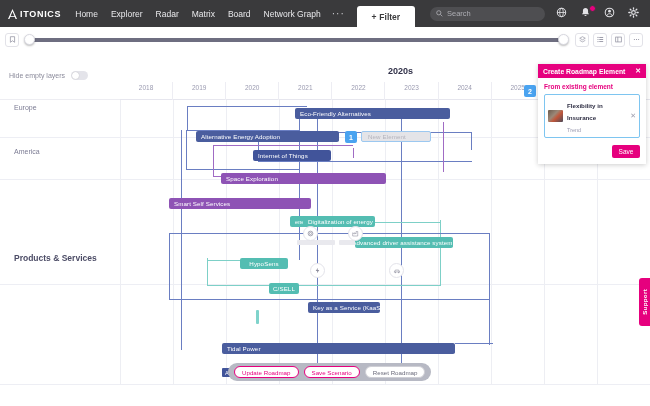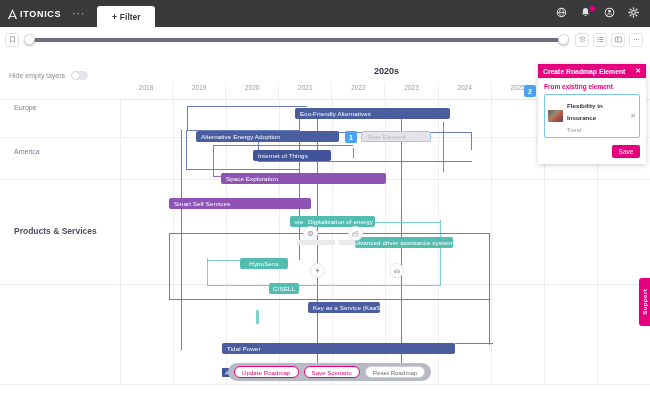--- a/index.html
+++ b/index.html
@@ -72,21 +72,21 @@
   .toggle{ width:17px; height:9px; border-radius:5px; background:#e4e4ea; position:relative;}
   .toggle i{ position:absolute; left:1px; top:1px; width:7px; height:7px; border-radius:50%;
              background:#fff; box-shadow:0 0 1px rgba(0,0,0,.3);}
 
   
   #timehead{
     position:absolute; left:120px; top:52px; width:530px; height:48px;
     background:#fff; z-index:30; border-bottom:1px solid #e6e6ee;
   }
   #decade{
-    position:absolute; left:254px; top:14px; font-size:9px; font-weight:700; color:#32324a;
+    position:absolute; left:268px; top:14px; font-size:9px; font-weight:700; color:#32324a;
   }
   .yearrow{ position:absolute; left:0; top:30px; height:18px; width:530px; display:flex;}
   .yearcell{
     flex:1; font-size:6.5px; color:#9a9ab0; display:flex; align-items:flex-start;
     justify-content:center; padding-top:2px; border-left:1px solid #ededf3; position:relative;
   }
   .yearcell:first-child{ border-left:none; }
 
   
   #canvas{
@@ -193,26 +193,41 @@
 <body>
 
 <div id="topbar">
   <div class="brand">
     <svg width="9" height="10" viewBox="0 0 9 10">
       <path d="M4.5 0 L9 10 H7.6 L4.5 2.6 L1.4 10 H0 Z" fill="#fff"></path>
       <rect x="1.6" y="7.2" width="5.8" height="0.8" fill="#fff"></rect>
     </svg>
     <span>ITONICS</span>
   </div>
+  <div class="navlinks">
+    <a href="#">Home</a>
+    <a href="#">Explorer</a>
+    <a href="#">Radar</a>
+    <a href="#">Matrix</a>
+    <a href="#">Board</a>
+    <a href="#">Network Graph</a>
+  </div>
   <div class="navdots">···</div>
   <div class="createbtn">
     <span>+</span>
     <span>Filter</span>
   </div>
   <div class="topright">
+    <div class="searchbox">
+      <svg width="7" height="7" viewBox="0 0 10 10">
+        <circle cx="4" cy="4" r="3" fill="none" stroke="#adadb3" stroke-width="1.2"></circle>
+        <line x1="6.2" y1="6.2" x2="9" y2="9" stroke="#adadb3" stroke-width="1.2"></line>
+      </svg>
+      <span>Search</span>
+    </div>
     <span class="ticon">
       <svg width="11" height="11" viewBox="0 0 12 12">
         <circle cx="6" cy="6" r="4.6" fill="none" stroke="#e2e2e6" stroke-width="1.1"></circle>
         <ellipse cx="6" cy="6" rx="2" ry="4.6" fill="none" stroke="#e2e2e6" stroke-width=".9"></ellipse>
         <line x1="1.4" y1="6" x2="10.6" y2="6" stroke="#e2e2e6" stroke-width=".9"></line>
       </svg>
     </span>
     <span class="ticon">
       <svg width="11" height="11" viewBox="0 0 12 12">
         <path d="M6 1.2c-1.7 0-2.8 1.2-2.8 2.9v2.3L2.2 7.8h7.6L8.8 6.4V4.1C8.8 2.4 7.7 1.2 6 1.2z" fill="#e2e2e6"></path>
@@ -321,21 +336,21 @@
 
 <div id="canvas">
 
   <div class="swimlane" style="top:0;   height:38px;"></div>
   <div class="swimlane" style="top:38px;height:42px;"></div>
   <div class="swimlane" style="top:80px;height:105px;"></div>
   <div class="swimlane" style="top:185px;height:100px;"></div>
 
   <div class="lane-label" style="top:4px">Europe</div>
   <div class="lane-label" style="top:48px">America</div>
-  <div class="lane-label big" style="top:126px">Products &amp; Services</div>
+  <div class="lane-label big" style="top:153px">Products &amp; Services</div>
 
   <div class="vline" style="left:120px"></div>
     <div class="vline" style="left:173px"></div>
   <div class="vline" style="left:226px"></div>
     <div class="vline" style="left:279px"></div>
   <div class="vline" style="left:332px"></div>
     <div class="vline" style="left:385px"></div>
   <div class="vline" style="left:438px"></div>
     <div class="vline" style="left:491px"></div>
   <div class="vline" style="left:544px"></div>

